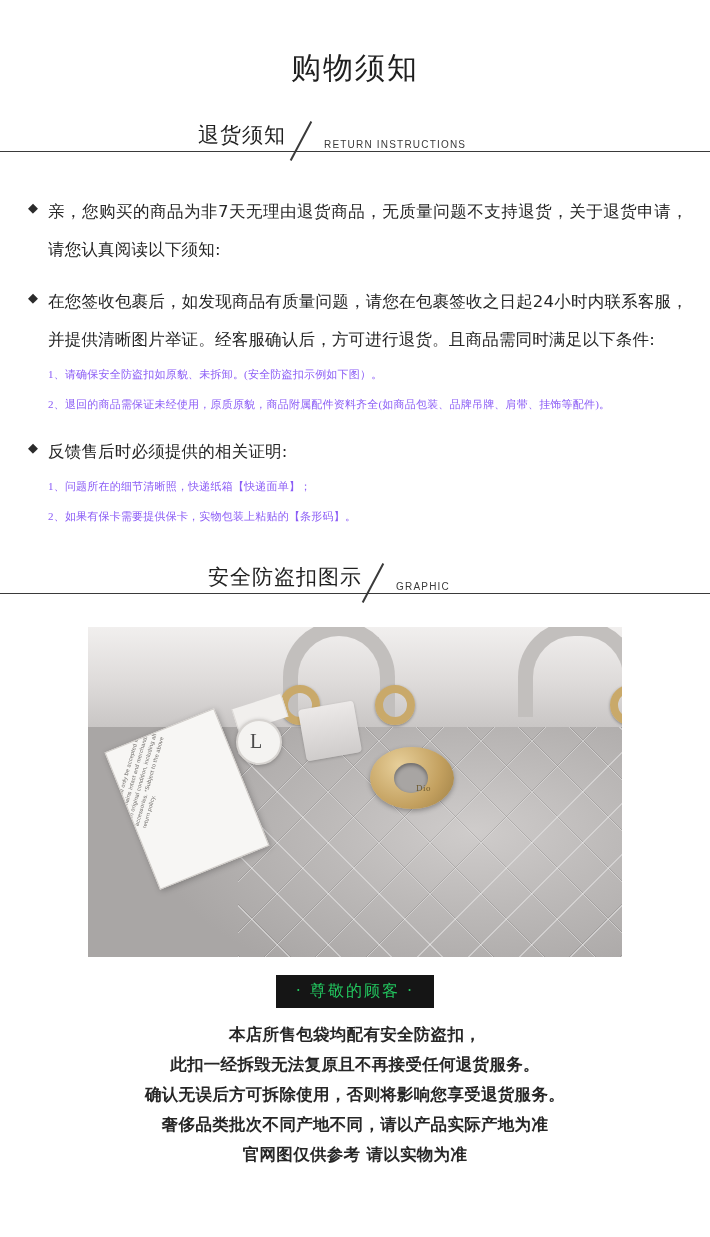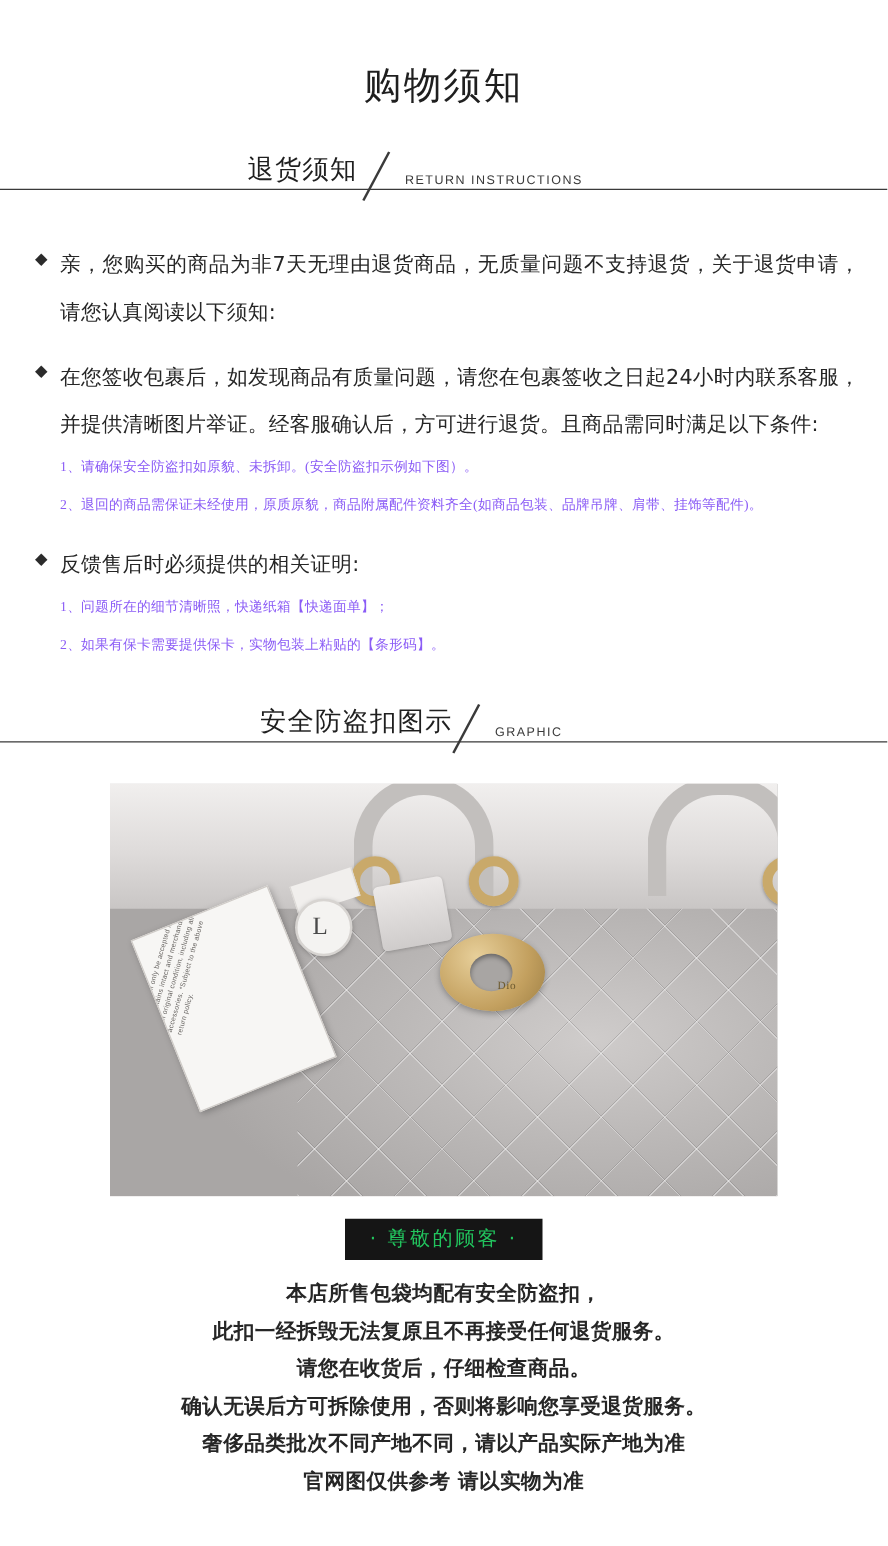--- a/index.html
+++ b/index.html
@@ -181,21 +181,21 @@
     border: 8px solid #c9a96a;
     border-radius: 50%;
     background: transparent;
     box-shadow: 0 1px 3px rgba(0,0,0,.35);
   }
   .ring.r1 { left: 192px; top: 58px; }
   .ring.r2 { left: 287px; top: 58px; }
   .ring.r3 { left: 522px; top: 58px; }
   .charm {
     position: absolute;
-    left: 264px;
+    left: 282px;
     top: 120px;
     width: 84px;
     height: 62px;
     background: radial-gradient(circle at 35% 30%, #e7cf9a, #c3a05f 60%, #9d7f45 100%);
     border-radius: 50%;
     box-shadow: 0 2px 5px rgba(0,0,0,.3);
   }
   .charm-hole {
     position: absolute;
     left: 24px; top: 16px;
@@ -375,20 +375,19 @@
         <div class="tag-text">Returns will only be accepted if this tag remains intact and merchandise is in original condition, including all accessories. *Subject to the above return policy.</div>
       </div>
     </div>
   </div>
 
   <div class="notice">
     <span class="notice-badge">· 尊敬的顾客 ·</span>
     <div class="notice-lines">
       <div>本店所售包袋均配有安全防盗扣，</div>
       <div>此扣一经拆毁无法复原且不再接受任何退货服务。</div>
-      <div>请您在收货后，仔细检查商品。</div>
       <div>确认无误后方可拆除使用，否则将影响您享受退货服务。</div>
       <div>奢侈品类批次不同产地不同，请以产品实际产地为准</div>
       <div>官网图仅供参考 请以实物为准</div>
     </div>
   </div>
 
 </div>
 
 </body></html>

